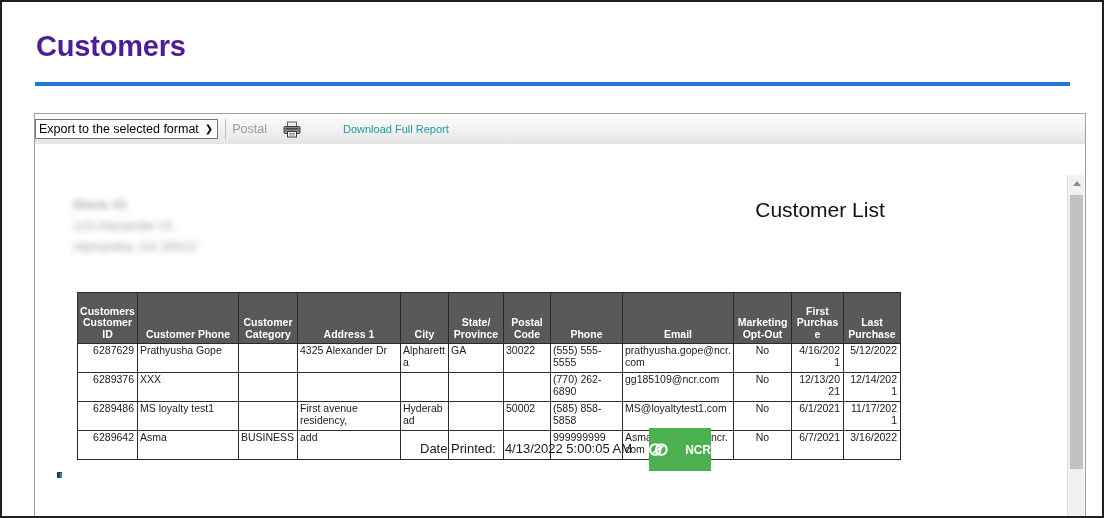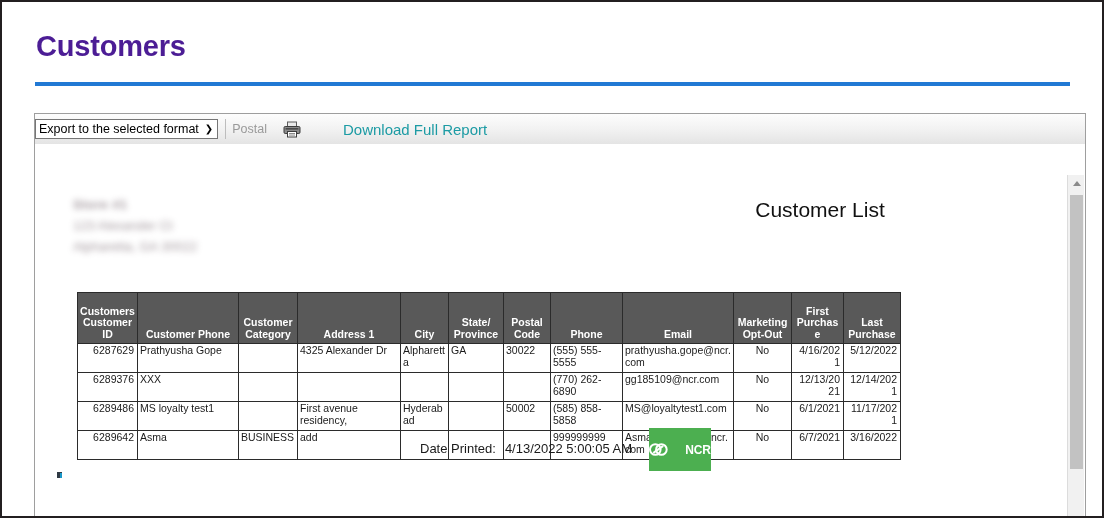--- a/index.html
+++ b/index.html
@@ -113,21 +113,21 @@
   }
   .print-btn {
     margin-left: 16px;
     width: 18px;
     height: 17px;
     position: relative;
     cursor: pointer;
   }
   .download-link {
     margin-left: 42px;
-    font-size: 15px;
+    font-size: 11px;
     color: #1c9ba4;
     text-decoration: none;
     white-space: nowrap;
     cursor: pointer;
   }
 
   
   .report-canvas {
     position: absolute;
     left: 0;

